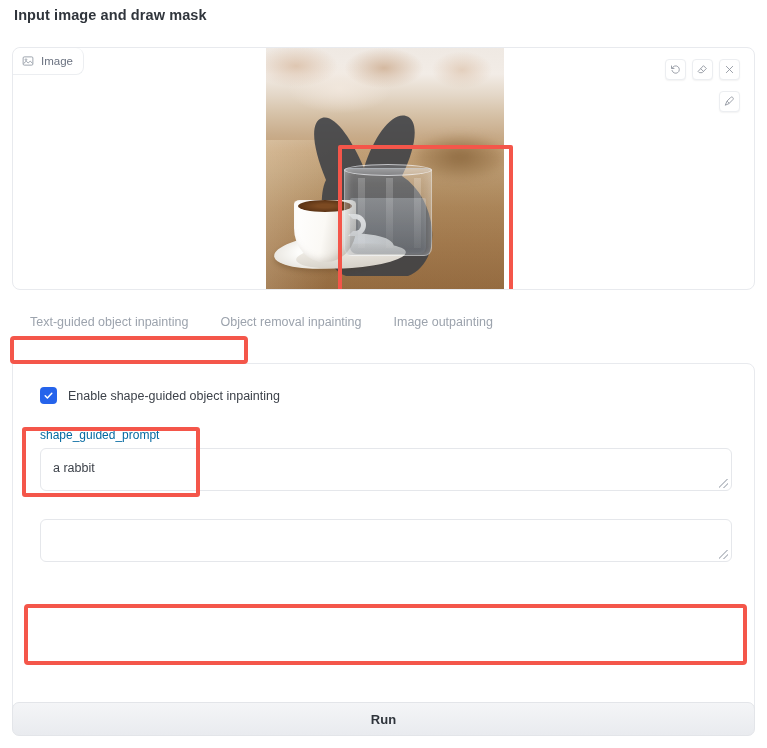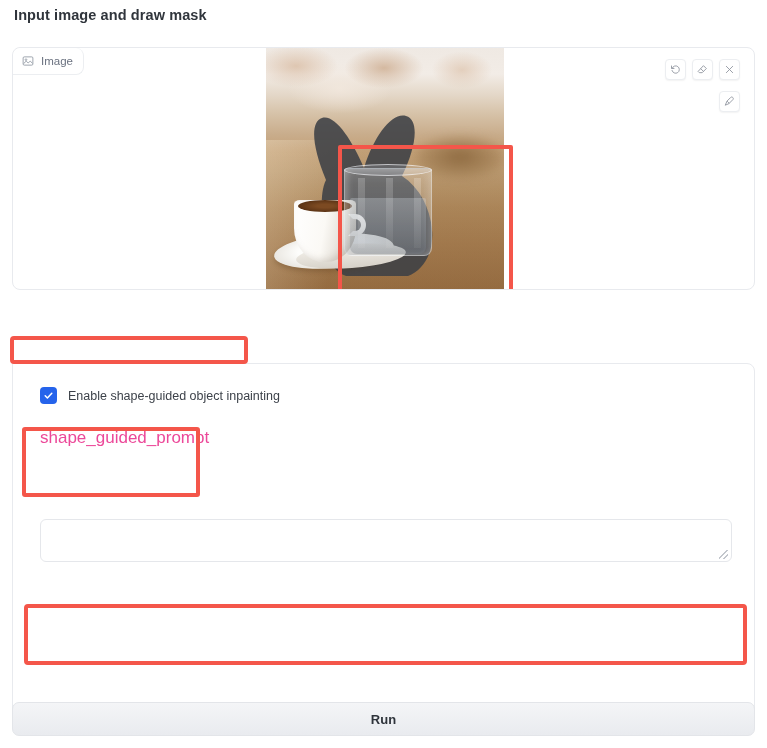--- a/index.html
+++ b/index.html
@@ -218,21 +218,21 @@
   }
   .checkbox {
     width:17px; height:17px; border-radius:4px;
     background:#2563eb;
     display:flex; align-items:center; justify-content:center;
   }
   .check-label { font-size:12.5px; color:#3d424a; }
 
   .field-group { position:absolute; left:27px; }
   .field-label {
-    font-size: 17px; color:#ec4899; margin-bottom:6px; display:block;
+    font-size: 12px; color:#0369a1; margin-bottom:6px; display:block;
   }
   .textarea {
     width: 692px; height: 43px;
     background:#ffffff;
     border:1px solid #e5e7eb;
     border-radius:6px;
     font-size:12.5px; color:#3d424a;
     padding: 12px 12px;
     position:relative;
   }
@@ -365,35 +365,44 @@
     <div class="brush-btn">
       <svg width="11" height="11" viewBox="0 0 16 16" fill="none" stroke="#9095a0" stroke-width="1.3" stroke-linejoin="round">
         <path d="M12.8 2.2c1 1 1 2.2 0 3.2L7.6 10.6 4.4 7.4 9.6 2.2c1-1 2.2-1 3.2 0z"></path>
         <path d="M4.4 7.4l-2.6 6 6-2.6"></path>
       </svg>
     </div>
 
     <div class="img-annot"></div>
   </div>
 
+  <div class="tabs-row">
+    <div class="tab">Text-guided object inpainting</div>
+    <div class="tab">Object removal inpainting</div>
+    <div class="tab">Image outpainting</div>
+  </div>
   <div class="tab-annot"></div>
 
   <div class="settings-card">
 
     <div class="check-row">
       <div class="checkbox">
         <svg width="11" height="11" viewBox="0 0 16 16" fill="none" stroke="#ffffff" stroke-width="2.2" stroke-linecap="round" stroke-linejoin="round">
           <path d="M3.2 8.4l3.2 3.2 6.4-6.8"></path>
         </svg>
       </div>
       <span class="check-label">Enable shape-guided object inpainting</span>
     </div>
 
     <div class="field-group" style="top:64px;">
       <label class="field-label">shape_guided_prompt</label>
+      <div class="textarea">
+        <span>a rabbit</span>
+        <span class="resize-grip"></span>
+      </div>
     </div>
 
     <div class="field-group" style="top:155px;">
       <div class="textarea">
         <span></span>
         <span class="resize-grip"></span>
       </div>
     </div>
 
   </div>

